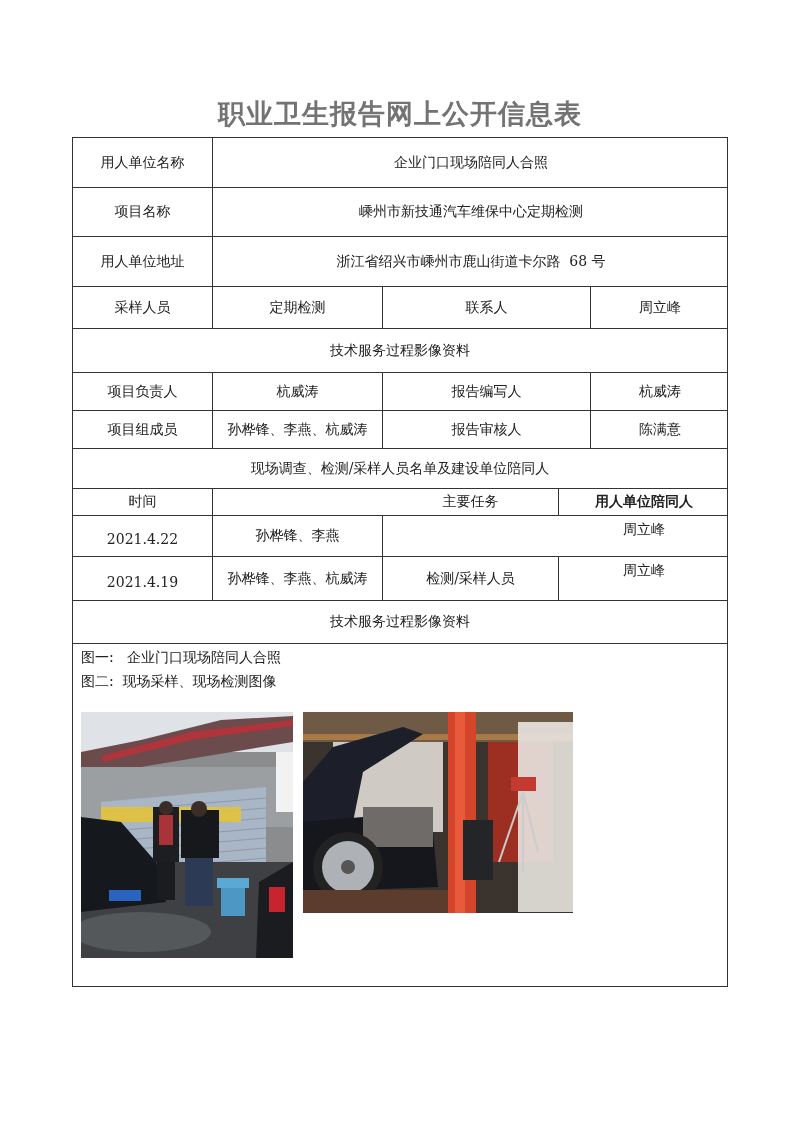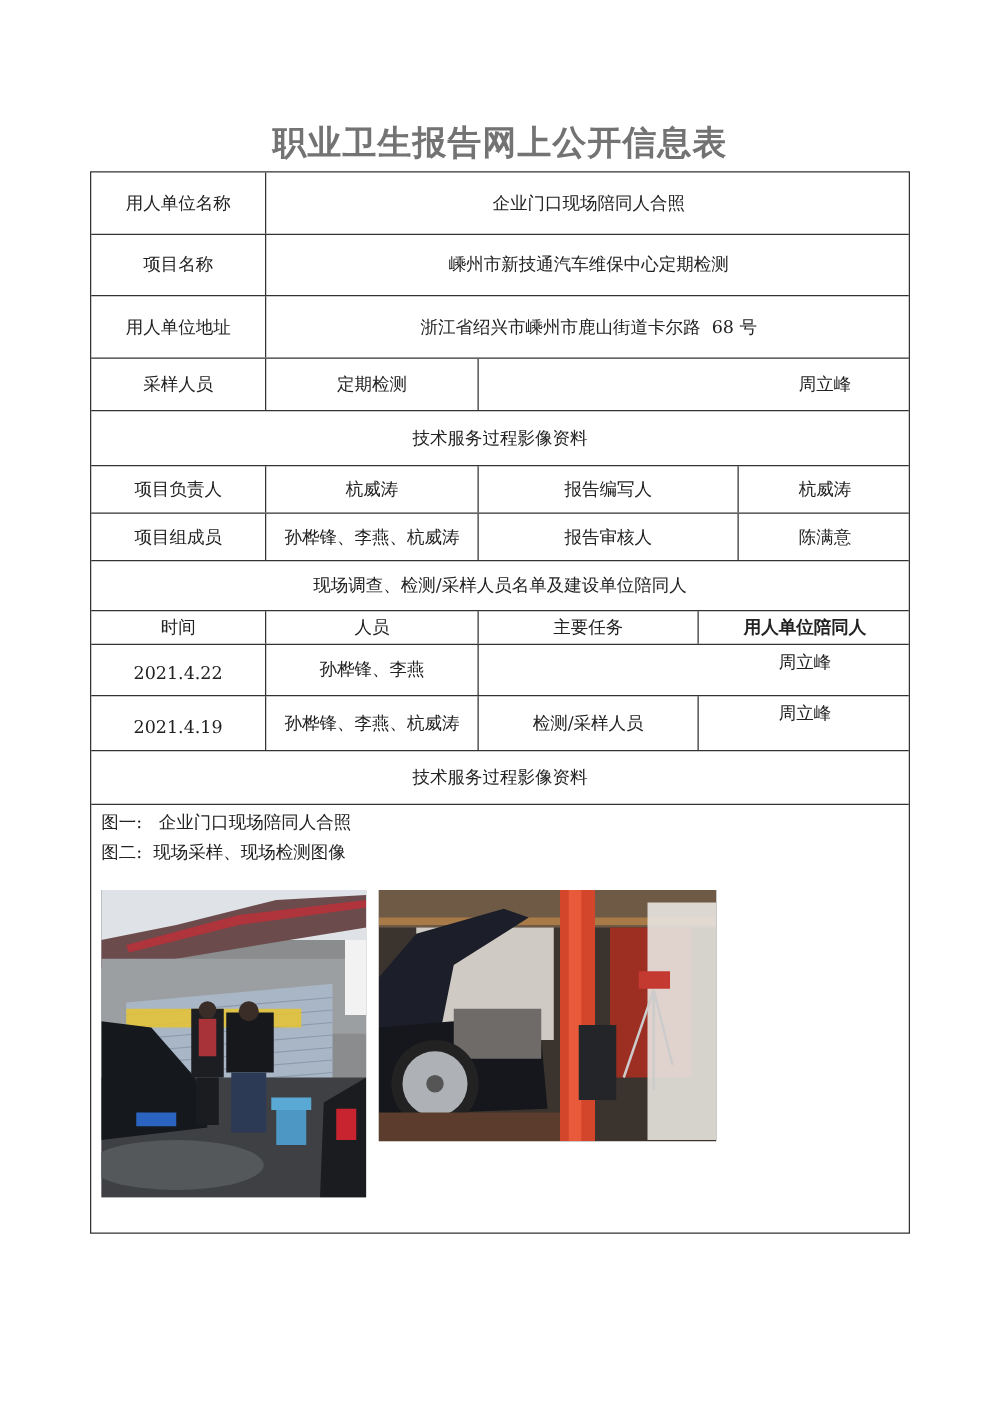--- a/index.html
+++ b/index.html
@@ -33,20 +33,21 @@
   </div>
 
   <div class="row" style="top:99px;height:50px;">
     <div class="cell" style="left:0;width:140px;">用人单位地址</div>
     <div class="cell last" style="left:140px;width:516px;white-space:pre;">浙江省绍兴市嵊州市鹿山街道卡尔路  68 号</div>
   </div>
 
   <div class="row" style="top:149px;height:42px;">
     <div class="cell" style="left:0;width:140px;">采样人员</div>
     <div class="cell" style="left:140px;width:170px;">定期检测</div>
+    <div class="cell" style="left:310px;width:208px;">联系人</div>
     <div class="cell last" style="left:518px;width:138px;">周立峰</div>
   </div>
 
   <div class="row" style="top:191px;height:44px;">
     <div class="cell full">技术服务过程影像资料</div>
   </div>
 
   <div class="row" style="top:235px;height:38px;">
     <div class="cell" style="left:0;width:140px;">项目负责人</div>
     <div class="cell" style="left:140px;width:170px;">杭威涛</div>
@@ -60,21 +61,20 @@
     <div class="cell" style="left:310px;width:208px;">报告审核人</div>
     <div class="cell last" style="left:518px;width:138px;">陈满意</div>
   </div>
 
   <div class="row" style="top:311px;height:40px;">
     <div class="cell full">现场调查、检测/采样人员名单及建设单位陪同人</div>
   </div>
 
   <div class="row" style="top:351px;height:27px;">
     <div class="cell" style="left:0;width:140px;">时间</div>
-    <div class="cell" style="left:140px;width:170px;">人员</div>
     <div class="cell" style="left:310px;width:176px;">主要任务</div>
     <div class="cell last" style="left:486px;width:170px;font-weight:bold;">用人单位陪同人</div>
   </div>
 
   <div class="row" style="top:378px;height:41px;">
     <div class="cell" style="left:0;width:140px;padding-top:6px;">2021.4.22</div>
     <div class="cell" style="left:140px;width:170px;">孙桦锋、李燕</div>
     <div class="cell last top" style="left:486px;width:170px;">周立峰</div>
   </div>
 

